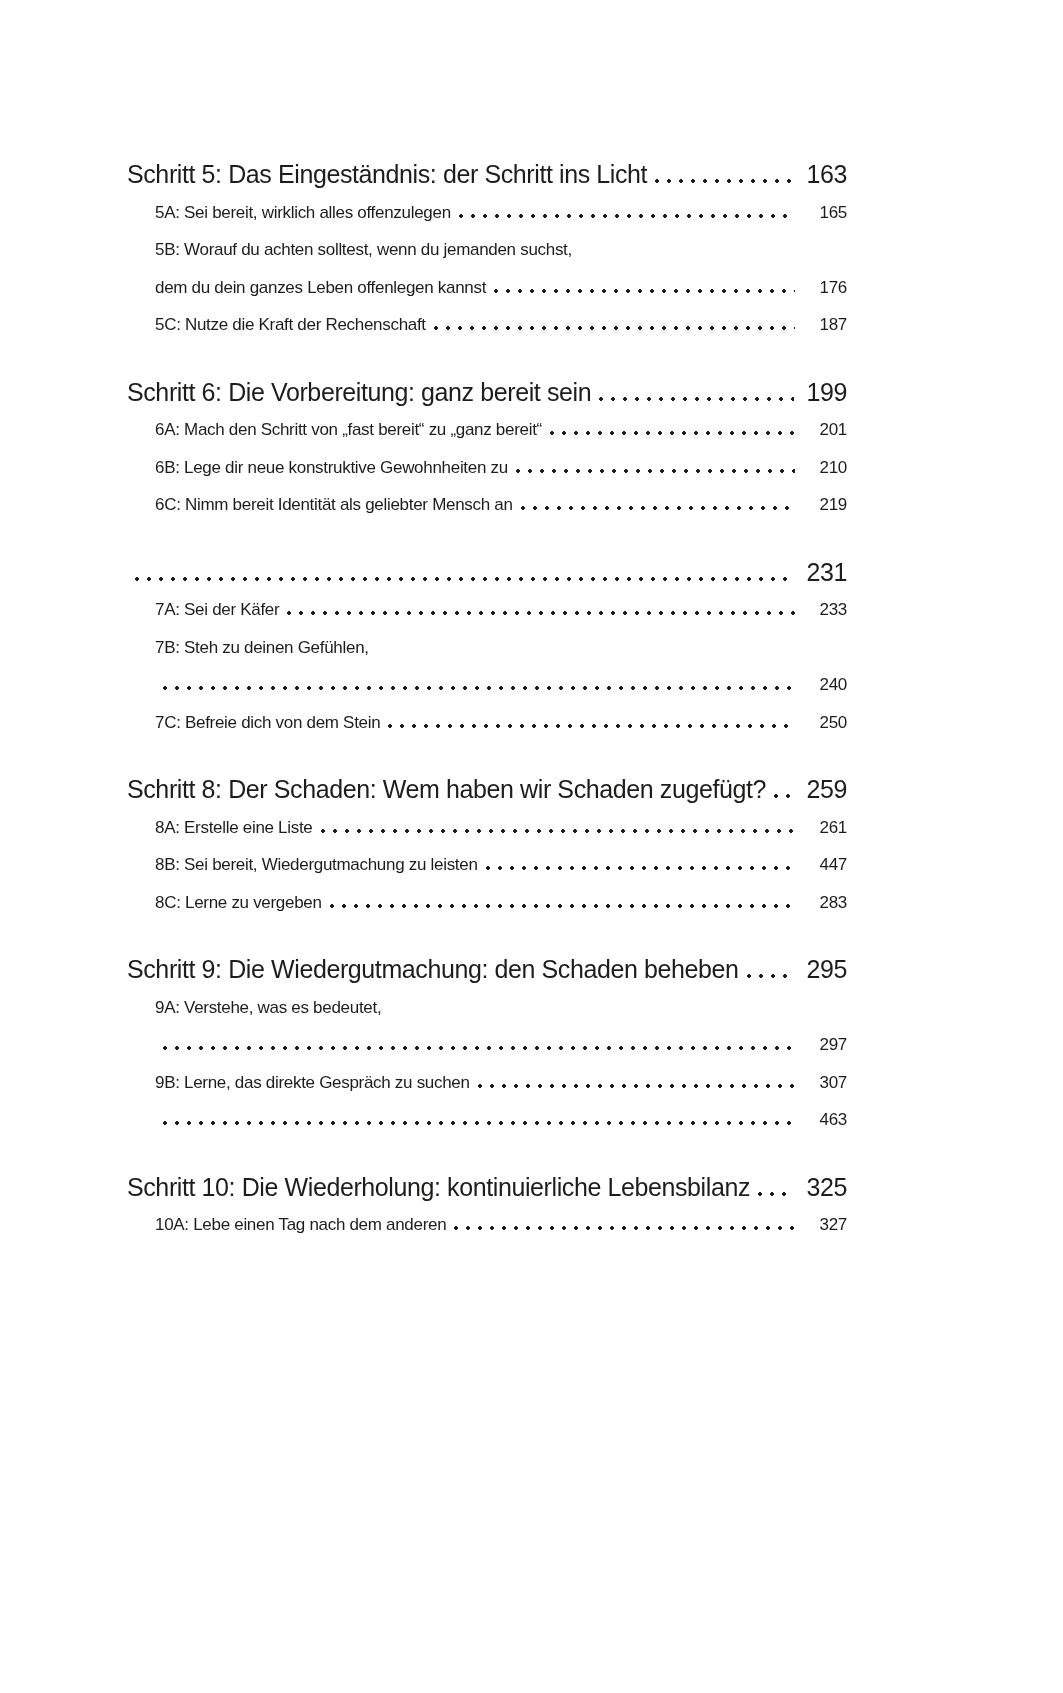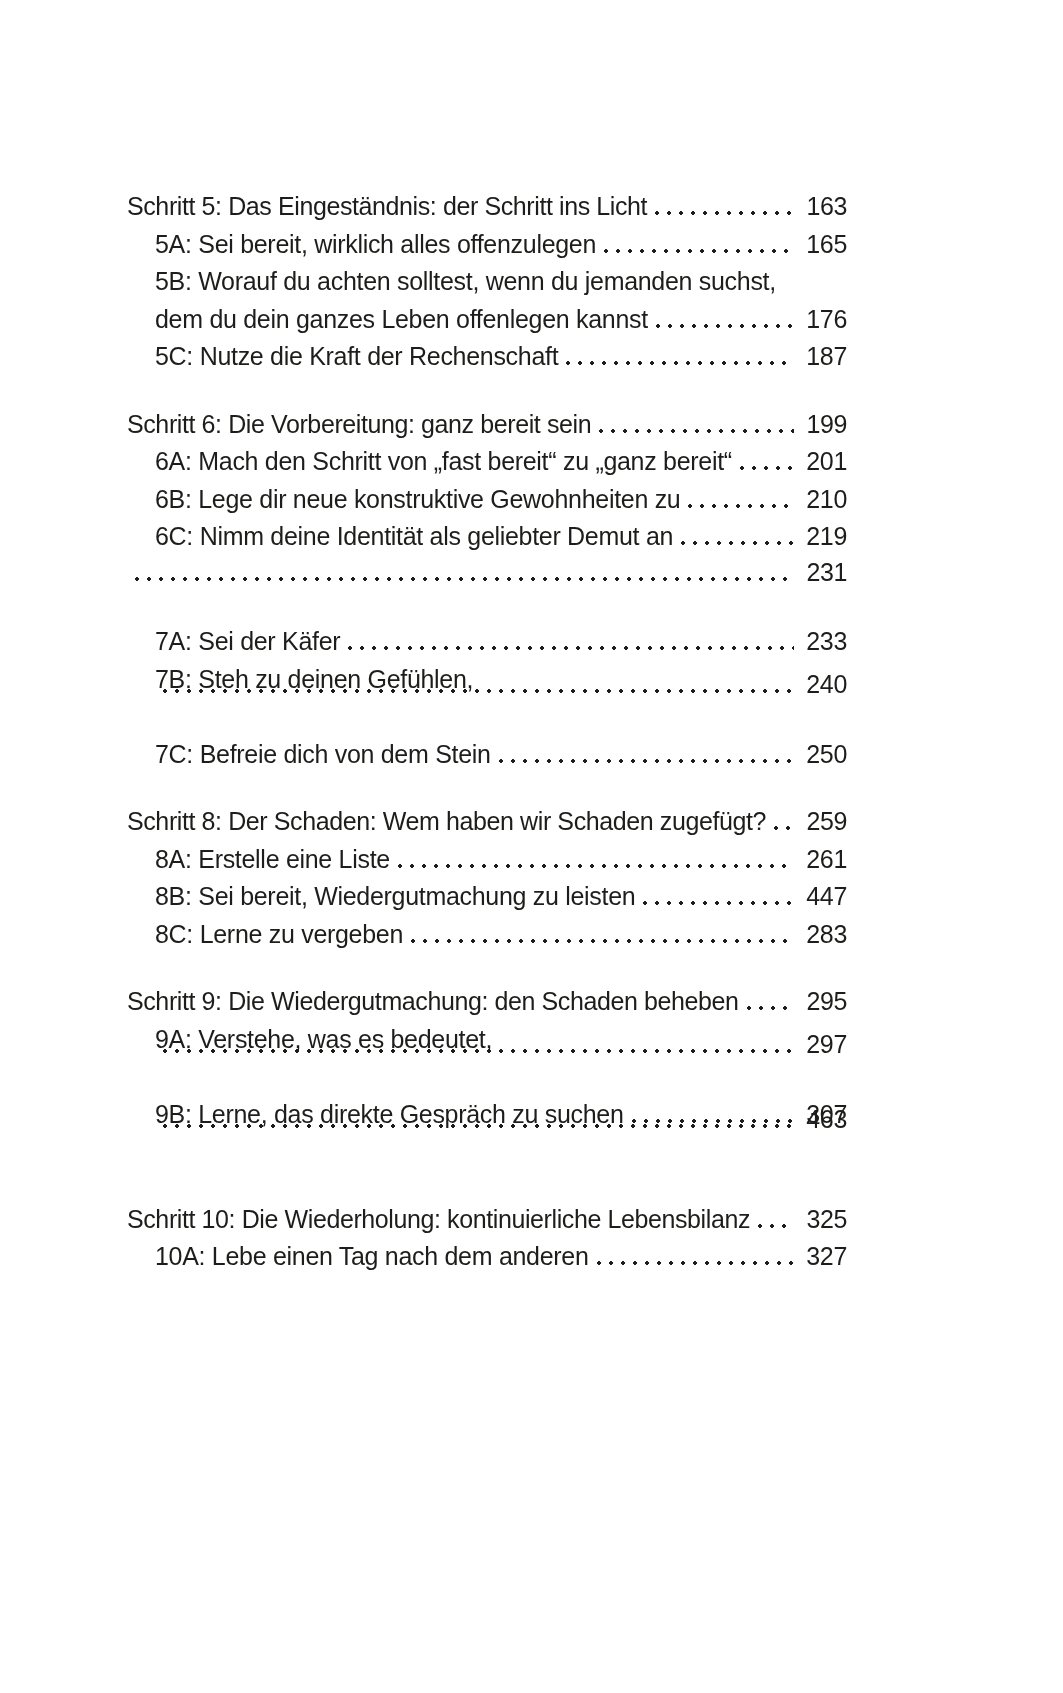--- a/index.html
+++ b/index.html
@@ -24,25 +24,25 @@
     display: flex;
     align-items: baseline;
     height: 37.5px;
     line-height: 37.5px;
   }
   .row.chapter {
     font-size: 25px;
     letter-spacing: -0.4px;
   }
   .row.sub {
-    font-size: 25px;
+    font-size: 17px;
     padding-left: 28px;
     letter-spacing: -0.3px;
   }
-  .title { white-space: nowrap; margin-top: 32px; }
+  .title { white-space: nowrap; }
   .dots {
     flex: 1 1 auto;
     height: 4px;
     min-width: 12px;
     margin-left: 8px;
     margin-right: 12px;
     background-image: radial-gradient(circle at 2px 2px, #1d1d1b 1.7px, transparent 2px);
     background-size: 12px 4px;
     background-repeat: repeat-x;
     background-position: left bottom;
@@ -93,21 +93,21 @@
         <span class="title">6A: Mach den Schritt von „fast bereit“ zu „ganz bereit“</span>
         <span class="dots"></span>
         <span class="page">201</span>
       </div>
       <div class="row sub">
         <span class="title">6B: Lege dir neue konstruktive Gewohnheiten zu</span>
         <span class="dots"></span>
         <span class="page">210</span>
       </div>
       <div class="row sub">
-        <span class="title">6C: Nimm deine Identität als geliebter Demut an</span>
+        <span class="title">6C: Nimm bereit Identität als geliebter Mensch an</span>
         <span class="dots"></span>
         <span class="page">219</span>
       </div>
     </section>
     <section class="toc-section">
       <div class="row chapter">
         <span class="dots"></span>
         <span class="page">231</span>
       </div>
       <div class="row sub">

